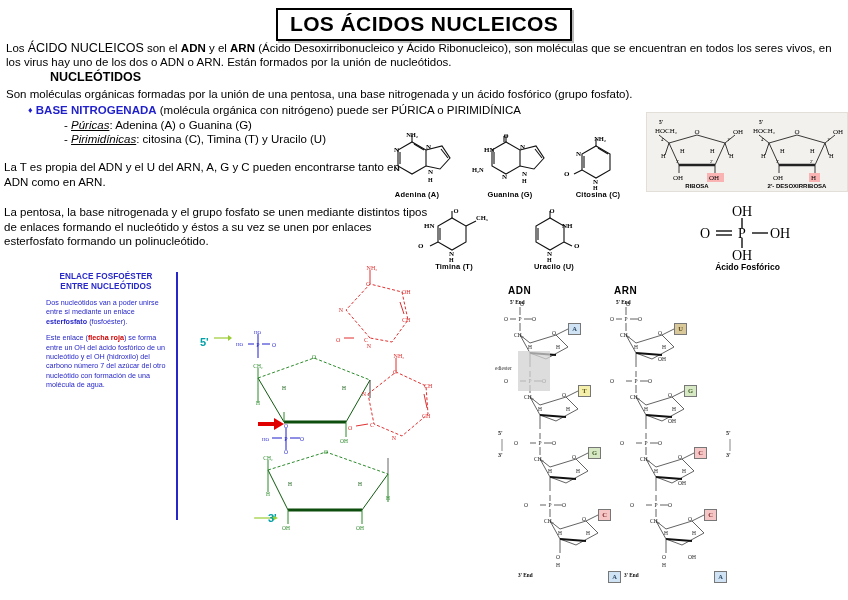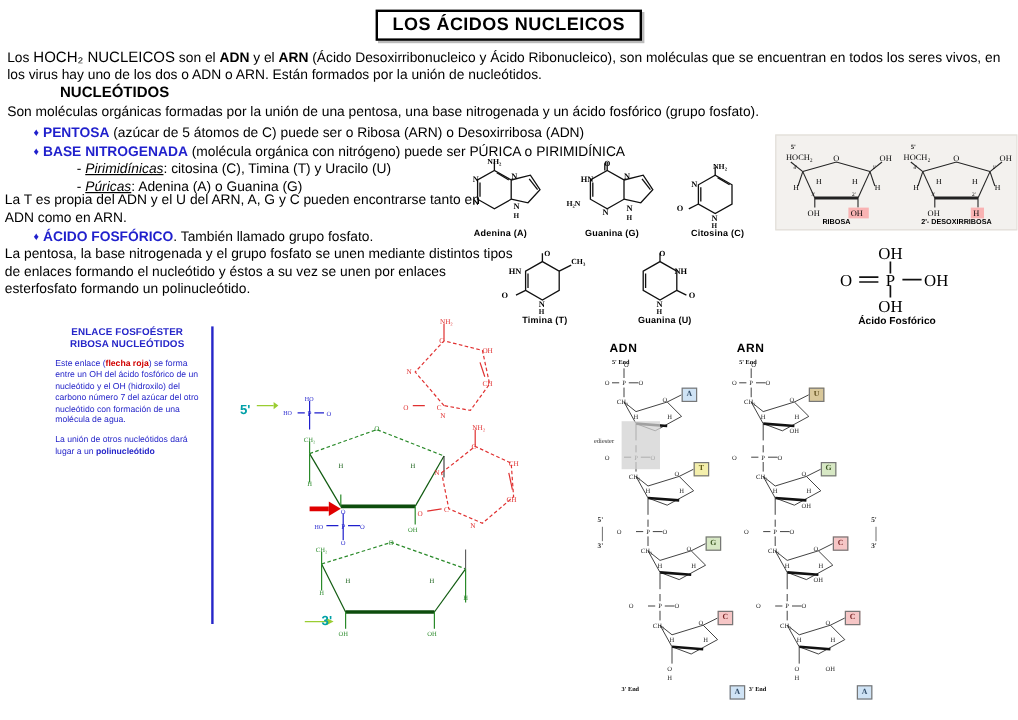--- a/index.html
+++ b/index.html
@@ -7,21 +7,21 @@
     width:848px;height:600px;background:#ffffff;
     font-family:"Liberation Sans", sans-serif;
     color:#000;overflow:hidden;position:relative;
   }
   .page{position:relative;width:848px;height:600px;}
 
   
   .title-wrap{position:absolute;left:0;top:8px;width:848px;text-align:center;}
   .title-box{
     display:inline-block;border:2px solid #000;padding:2px 12px 3px 12px;
-    font-size:15px;font-weight:bold;letter-spacing:.4px;background:#fff;
+    font-size:21px;font-weight:bold;letter-spacing:.4px;background:#fff;
     box-shadow:2px 2px 0 #bbb;
     text-align:right;
   }
 
   
   .intro{position:absolute;left:6px;top:41px;width:836px;font-size:11.5px;line-height:14px;}
   .intro b{font-weight:bold;}
   .h-sec{position:absolute;left:6px;top:70px;font-size:12.5px;font-weight:bold;padding-left:44px;}
   .sub{position:absolute;left:6px;top:87px;width:700px;font-size:11.5px;line-height:14px;}
   .bluebold{color:#1f1fcc;font-weight:bold;}
@@ -87,49 +87,41 @@
 </head>
 <body>
 
 <div class="page">
 
   <div class="title-wrap">
     <span class="title-box">LOS ÁCIDOS NUCLEICOS</span>
   </div>
 
   <div class="intro">
-    <span>Los </span><span style="font-size:12.5px">HOCH₂ NUCLEICOS</span><span> son el </span><b>ADN</b><span> y el </span><b>ARN</b><span> (Ácido Desoxirribonucleico y Ácido Ribonucleico), son moléculas que se encuentran en todos los seres vivos, en los virus hay uno de los dos o ADN o ARN. Están formados por la unión de nucleótidos.</span>
+    <span>Los </span><span style="font-size:12.5px">ÁCIDO NUCLEICOS</span><span> son el </span><b>ADN</b><span> y el </span><b>ARN</b><span> (Ácido Desoxirribonucleico y Ácido Ribonucleico), son moléculas que se encuentran en todos los seres vivos, en los virus hay uno de los dos o ADN o ARN. Están formados por la unión de nucleótidos.</span>
   </div>
 
   <div class="h-sec">NUCLEÓTIDOS</div>
   <div class="sub">Son moléculas orgánicas formadas por la unión de una pentosa, una base nitrogenada y un ácido fosfórico (grupo fosfato).</div>
 
   <div class="bullets">
     <div class="row">
       <span class="dia">♦</span>
-      <span class="bluebold">PENTOSA</span><span> (azúcar de 5 átomos de C) puede ser o Ribosa (ARN) o Desoxirribosa (ADN)</span>
-    </div>
-    <div class="row">
-      <span class="dia">♦</span>
       <span class="bluebold">BASE NITROGENADA</span><span> (molécula orgánica con nitrógeno) puede ser PÚRICA o PIRIMIDÍNICA</span>
+    </div>
+    <div class="row indent1">
+      <span>- </span><span class="ital-u">Púricas</span><span>: Adenina (A) o Guanina (G)</span>
     </div>
     <div class="row indent2">
       <span>- </span><span class="ital-u">Pirimidínicas</span><span>: citosina (C), Timina (T) y Uracilo (U)</span>
     </div>
-    <div class="row indent1">
-      <span>- </span><span class="ital-u">Púricas</span><span>: Adenina (A) o Guanina (G)</span>
-    </div>
   </div>
 
   <div class="para2">La T es propia del ADN y el U del ARN, A, G y C pueden encontrarse tanto en ADN como en ARN.</div>
 
-  <div class="para3">
-    <span class="dia">♦</span>
-    <span class="bluebold">ÁCIDO FOSFÓRICO</span><span>. También llamado grupo fosfato.</span>
-  </div>
 
   <div class="para4">La pentosa, la base nitrogenada y el grupo fosfato se unen mediante distintos tipos de enlaces formando el nucleótido y éstos a su vez se unen por enlaces esterfosfato formando un polinucleótido.</div>
 
   <div class="bases">
 
     <div class="mol" style="left:0px;top:4px;width:78px;">
       <svg width="78" height="58" viewBox="0 0 78 58">
         <g stroke="#111" stroke-width="1.1" fill="none">
           <path d="M20 18 L20 34 L34 42 L48 34 L48 18 L34 10 Z"></path>
           <path d="M48 18 L64 14 L72 26 L62 37 L48 34"></path>
@@ -213,21 +205,21 @@
           <path d="M24 22 L24 34"></path>
           <line x1="36" y1="12" x2="36" y2="5"></line>
           <line x1="58" y1="40" x2="50" y2="36"></line>
         </g>
         <text x="38" y="7" font-size="6.5" text-anchor="middle" font-family="Liberation Serif,serif" font-weight="bold">O</text>
         <text x="48" y="22" font-size="7" font-family="Liberation Serif,serif" font-weight="bold">NH</text>
         <text x="60" y="42" font-size="7" font-family="Liberation Serif,serif" font-weight="bold">O</text>
         <text x="33" y="50" font-size="7" font-family="Liberation Serif,serif" font-weight="bold">N</text>
         <text x="33" y="56" font-size="6" font-family="Liberation Serif,serif" font-weight="bold">H</text>
       </svg>
-      <div class="base-cap">Guanina (U)</div>
+      <div class="base-cap">Uracilo (U)</div>
     </div>
   </div>
 
   <div class="sugars">
 
     <div class="sugar" style="left:0px;">
       <svg width="100" height="70" viewBox="0 0 100 70">
         <g stroke="#222" stroke-width="0.9" fill="none">
           <path d="M22 30 L50 22 L78 30"></path>
           <path d="M22 30 L32 52"></path>
@@ -306,26 +298,26 @@
       <text x="92" y="40" font-size="14" text-anchor="middle" font-family="Liberation Serif,serif">P</text>
       <text x="92" y="62" font-size="14" text-anchor="middle" font-family="Liberation Serif,serif">OH</text>
       <text x="120" y="40" font-size="14" font-family="Liberation Serif,serif">OH</text>
       <text x="50" y="40" font-size="14" font-family="Liberation Serif,serif">O</text>
     </svg>
     <div class="phos-cap">Ácido Fosfórico</div>
   </div>
 
   <div class="notes">
     <div class="nhead">ENLACE FOSFOÉSTER</div>
-    <div class="nhead" style="margin-bottom:6px">RIBOSA NUCLEÓTIDOS</div>
+    <div class="nhead" style="margin-bottom:6px">ENTRE NUCLEÓTIDOS</div>
+    <p>
+      <span> Dos nucleótidos van a poder unirse entre sí mediante un enlace </span><span class="bld">esterfosfato</span><span> (fosfoéster).</span>
+    </p>
     <p>
       <span>Este enlace (</span><span class="rd">flecha roja</span><span>) se forma entre un OH del ácido fosfórico de un nucleótido y el OH (hidroxilo) del carbono número 7 del azúcar del otro nucleótido con formación de una molécula de agua.</span>
-    </p>
-    <p>
-      <span>La unión de otros nucleótidos dará lugar a un </span><span class="bld">polinucleótido</span>
     </p>
   </div>
   <div class="note-rule"></div>
 
   <div class="central">
     <svg width="300" height="290" viewBox="0 0 300 290">
 
       <g stroke="#9acd32" stroke-width="1.2" fill="none">
         <line x1="18" y1="76" x2="32" y2="76"></line>
       </g>

